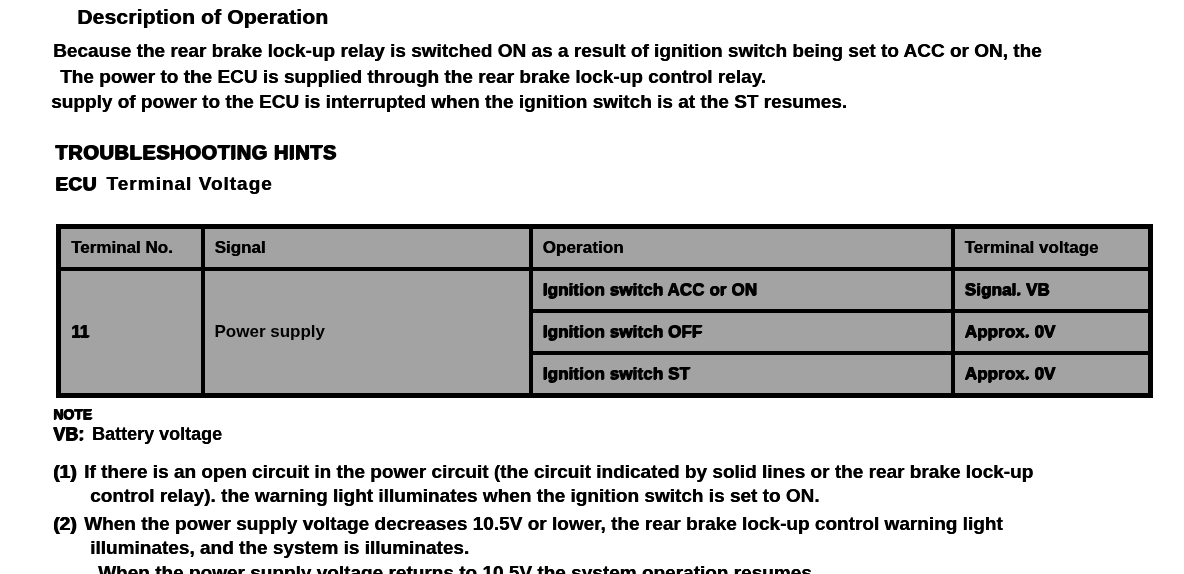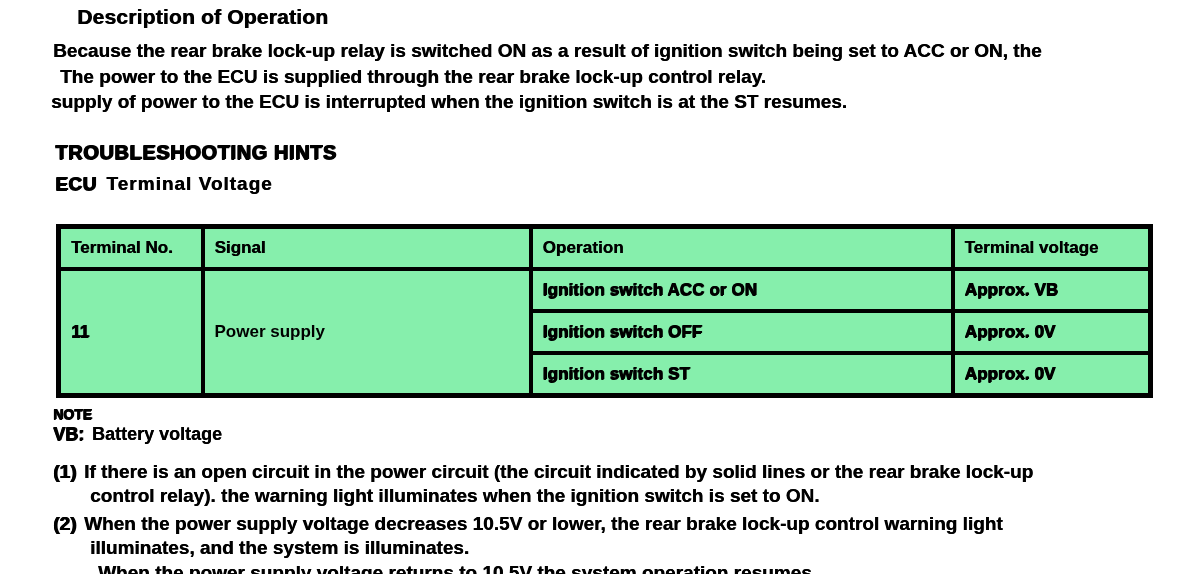--- a/index.html
+++ b/index.html
@@ -49,21 +49,21 @@
   table.vt col.c1 { width: 144px; }
   table.vt col.c2 { width: 328px; }
   table.vt col.c3 { width: 422px; }
   table.vt col.c4 { width: 198px; }
   table.vt th, table.vt td {
     border: 4px solid #000;
     text-align: left;
     vertical-align: middle;
     padding-left: 10px;
     font-size: 17px; font-weight: 700;
-    background: #86efac;
+    background: #a3a3a3;
   }
   table.vt { border: 5px solid #000; }
   table.vt tr.hdr { height: 43px; }
   table.vt tr.body-row { height: 42px; }
   table.vt th { text-shadow: 0.4px 0 0 #000; font-weight: 700; }
   .cell-heavy { text-shadow: 0.9px 0 0 #000, 0 0.5px 0 #000; letter-spacing: 0.1px; }
   td.span-cell { vertical-align: middle; }
 
   
   .note-block { margin: 7px 0 0 5px; }
@@ -119,21 +119,21 @@
         <tr class="hdr">
       <th>Terminal No.</th>
       <th>Signal</th>
       <th class="cell-heavy">Operation</th>
       <th>Terminal voltage</th>
     </tr>
     <tr class="body-row">
       <td class="span-cell cell-heavy" rowspan="3">11</td>
       <td class="span-cell" rowspan="3">Power supply</td>
       <td class="cell-heavy">Ignition switch ACC or ON</td>
-      <td class="cell-heavy">Approx. VB</td>
+      <td class="cell-heavy">Signal. VB</td>
     </tr>
     <tr class="body-row">
       <td class="cell-heavy">Ignition switch OFF</td>
       <td class="cell-heavy">Approx. 0V</td>
     </tr>
     <tr class="body-row">
       <td class="cell-heavy">Ignition switch ST</td>
       <td class="cell-heavy">Approx. 0V</td>
     </tr>
   </tbody>

